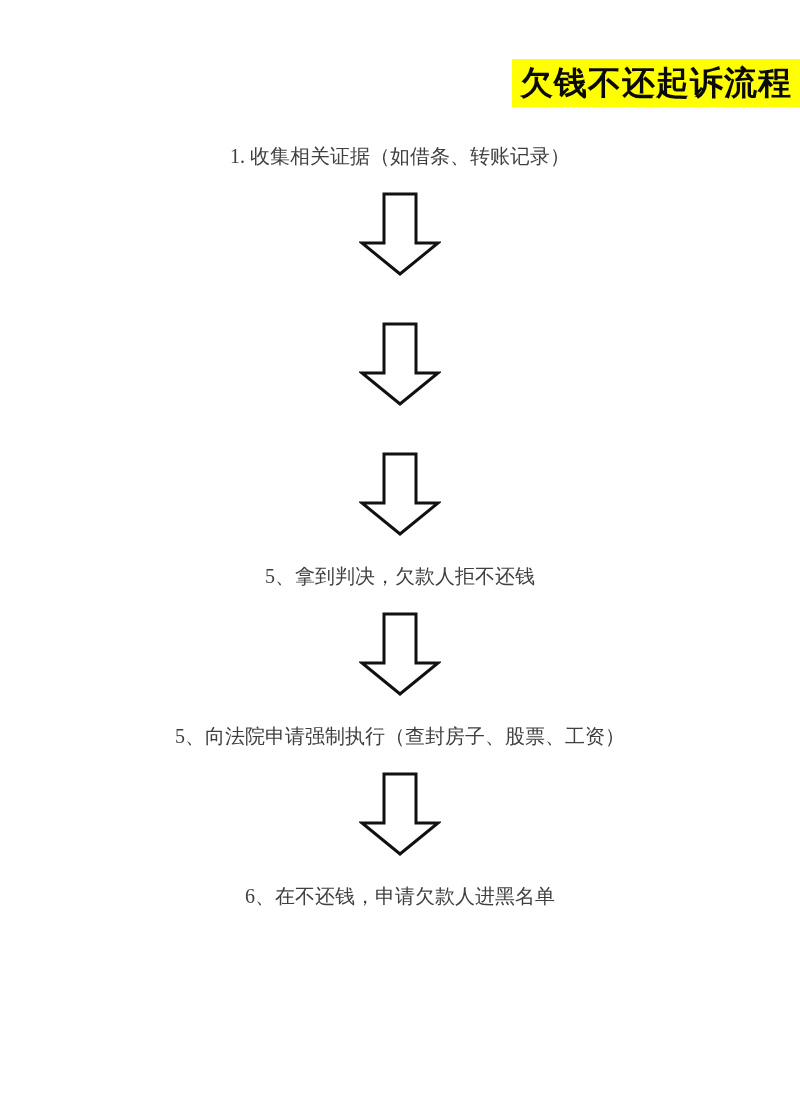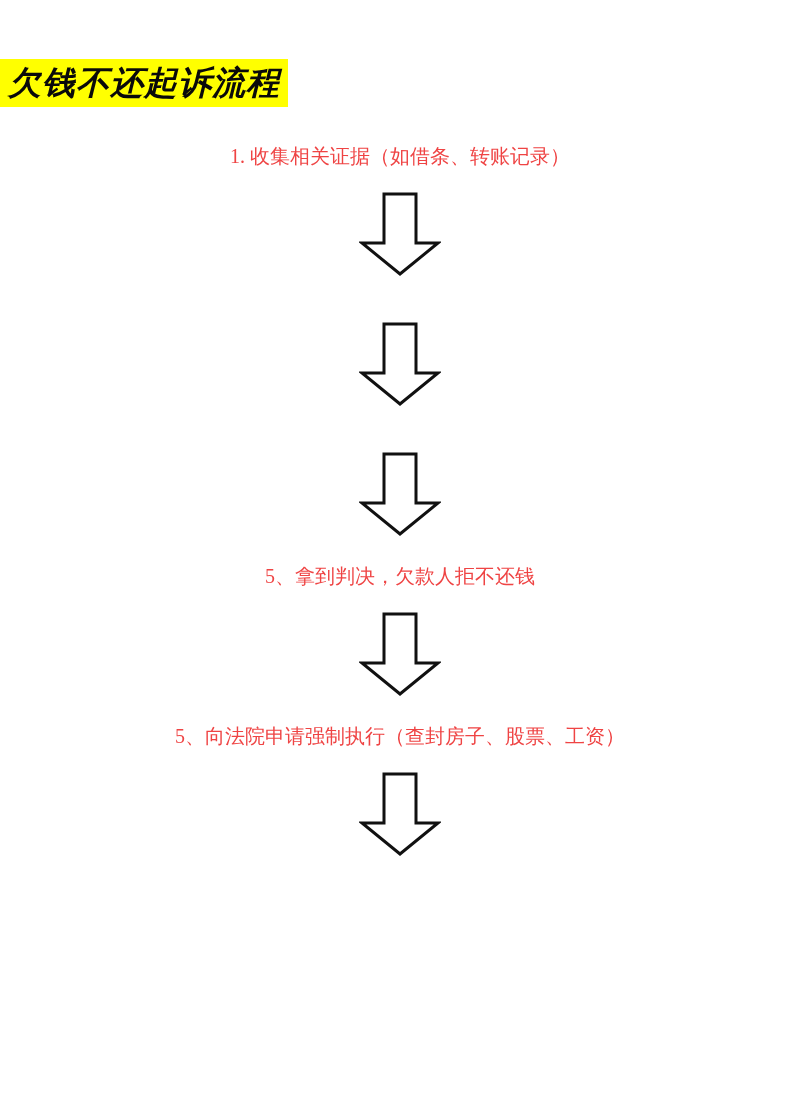--- a/index.html
+++ b/index.html
@@ -24,23 +24,22 @@
     flex-direction: column;
     align-items: center;
   }
 
   
   .title-row {
     margin-top: 55px;
     height: 56px;
     display: flex;
     align-items: center;
-    justify-content: flex-start;
+    justify-content: flex-end;
     width: 100%;
-    font-style: italic;
   }
   .title-text {
     display: inline-block;
     background: #FFFF00;
     color: #0a0a0a;
     font-family: "DejaVu Sans", "Liberation Sans", sans-serif;
     font-weight: 700;
     font-size: 33px;
     line-height: 48px;
     letter-spacing: 1px;
@@ -49,21 +48,21 @@
   }
 
   
   .flow {
     width: 100%;
     display: flex;
     flex-direction: column;
     align-items: center;
   }
   .step-text {
-    color: #ef4444;
+    color: #404040;
     font-family: "Liberation Serif", "DejaVu Serif", serif;
     font-size: 20px;
     line-height: 30px;
     white-space: nowrap;
     text-align: center;
   }
 
   
   .arrow-wrap {
     width: 82px;
@@ -143,15 +142,16 @@
     <div class="step-text">5、向法院申请强制执行（查封房子、股票、工资）</div>
 
     <div class="gap-text-arrow"></div>
     <div class="arrow-wrap">
       <svg viewBox="0 0 82 86" xmlns="http://www.w3.org/2000/svg" aria-hidden="true">
         <polygon points="25,3 57,3 57,52 79,52 41,83 3,52 25,52"></polygon>
       </svg>
     </div>
     <div class="gap-arrow-text"></div>
 
+    <div class="step-text">6、在不还钱，申请欠款人进黑名单</div>
 
   </div>
 </div>
 
 </body></html>

